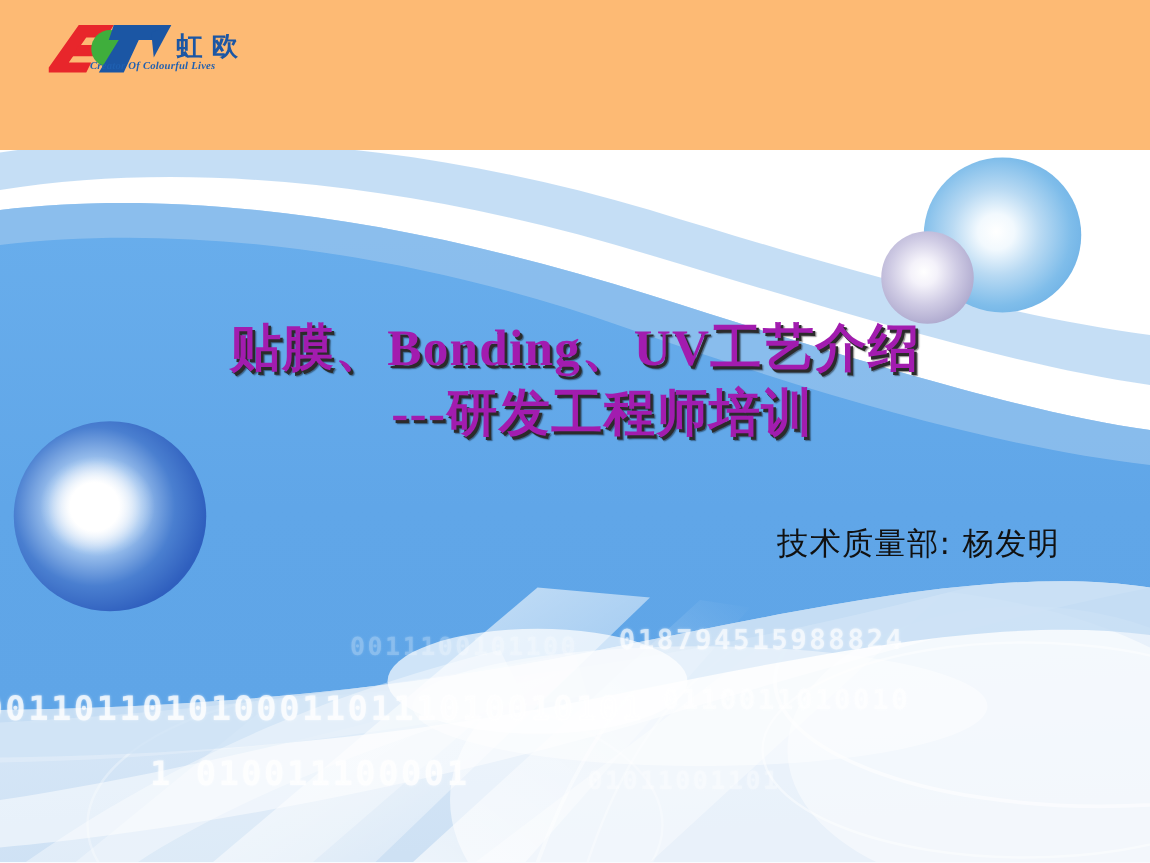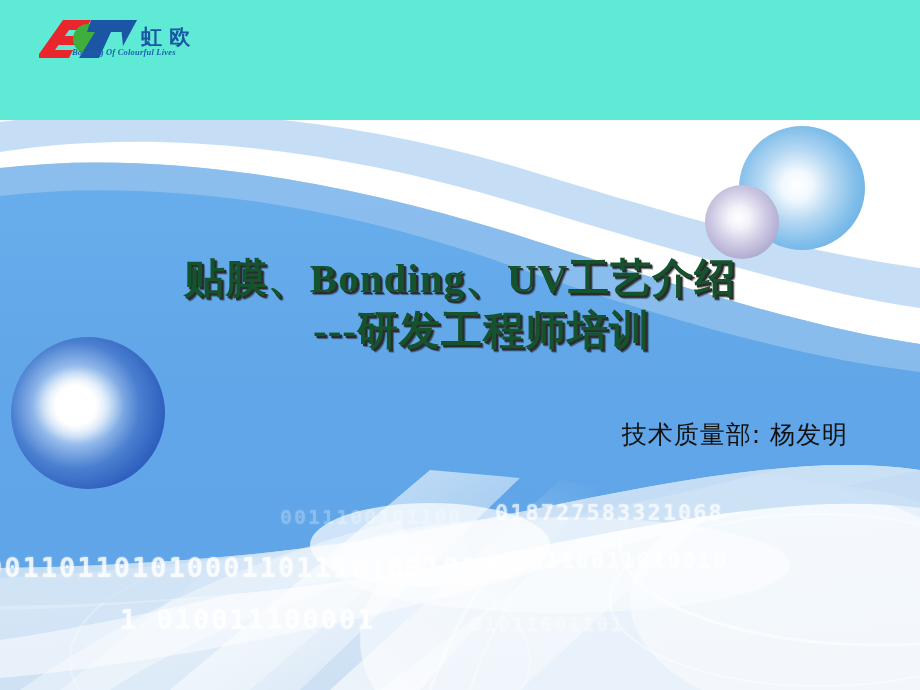--- a/index.html
+++ b/index.html
@@ -13,21 +13,21 @@
     position:relative;
     width:920px; height:690px;
     background:#ffffff;
     overflow:hidden;
   }
 
   
   #header {
     position:absolute; left:0; top:0;
     width:920px; height:120px;
-    background:#5eead4;
+    background:#fdba74;
     z-index:40;
   }
   #logo {
     position:absolute; left:33px; top:12px;
     width:160px; height:52px;
   }
   #logo svg { display:block; }
   #logo-tagline {
     position:absolute; left:72px; top:47px;
     font-family:"Liberation Serif", serif;
@@ -65,21 +65,21 @@
     position:absolute; left:0; top:252px;
     width:920px;
     text-align:center;
     z-index:30;
   }
   .title-line {
     font-family:"Liberation Serif", serif;
     font-weight:bold;
     font-size:41px;
     line-height:52px;
-    color:#14532d;
+    color:#a21caf;
     text-shadow:2px 2px 0 #2b2b2b, 3px 3px 1px rgba(0,0,0,.45);
     letter-spacing:1px;
     white-space:nowrap;
   }
   #title-line-2 { padding-left:44px; }
 
   #presenter {
     position:absolute;
     left:0; top:418px;
     width:920px;
@@ -199,41 +199,41 @@
     <g>
       <ellipse cx="88" cy="413" rx="77" ry="76" fill="url(#gSphereBig)"></ellipse>
       <ellipse cx="78" cy="405" rx="46" ry="40" fill="url(#gGlowWhite)"></ellipse>
     </g>
 
     <path d="M0,578 C120,572 280,556 460,522 L470,556 C290,592 130,608 0,610 Z" fill="#ffffff" opacity="0.22"></path>
   </svg>
 
   <div class="binary" id="bin-1">00110110101000110111010010101</div>
   <div class="binary" id="bin-2">1 010011100001</div>
-  <div class="binary" id="bin-3">018727583321068</div>
+  <div class="binary" id="bin-3">018794515988824</div>
   <div class="binary" id="bin-4">0110011010010</div>
   <div class="binary" id="bin-5">01011001101</div>
   <div class="binary" id="bin-6">0011100101100</div>
 
   <div id="header">
     <div id="logo">
       <svg width="160" height="52" viewBox="0 0 160 52">
 
         <path d="M6,42 L30,8 L58,8 L52,18 L36,18 L22,38 L40,38 L36,46 L6,46 Z" fill="#E8262B"></path>
         <path d="M30,24 L56,24 L51,33 L25,33 Z" fill="#E8262B"></path>
 
         <circle cx="55" cy="27" r="15" fill="#3FAE3C"></circle>
 
         <path d="M58,8 L104,8 L96,20 L78,20 L66,46 L46,46 L62,20 L54,20 Z" fill="#1B56A4"></path>
         <path d="M88,14 L104,8 L90,34 Z" fill="#1B56A4"></path>
 
         <text x="108" y="32" font-family="DejaVu Sans, sans-serif" font-size="21" font-weight="bold" fill="#1B56A4">虹 欧</text>
       </svg>
     </div>
-    <div id="logo-tagline">Bonding Of Colourful Lives</div>
+    <div id="logo-tagline">Creator Of Colourful Lives</div>
   </div>
 
   <div id="title-block">
     <div class="title-line" id="title-line-1">贴膜、Bonding、UV工艺介绍</div>
     <div class="title-line" id="title-line-2">---研发工程师培训</div>
   </div>
 
   <div id="presenter">技术质量部: 杨发明</div>
 
 </div>

